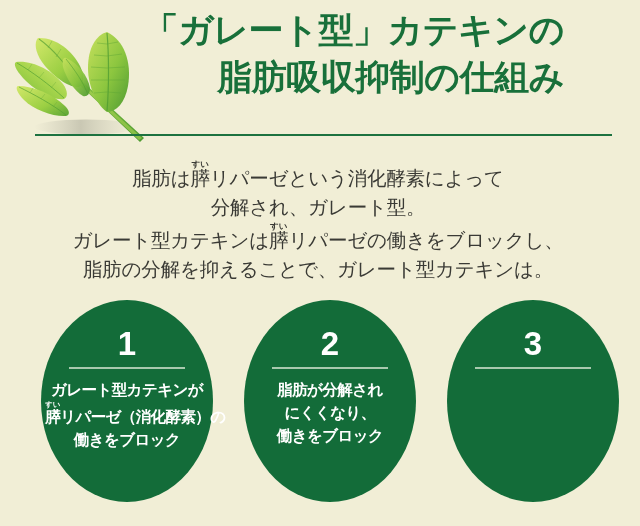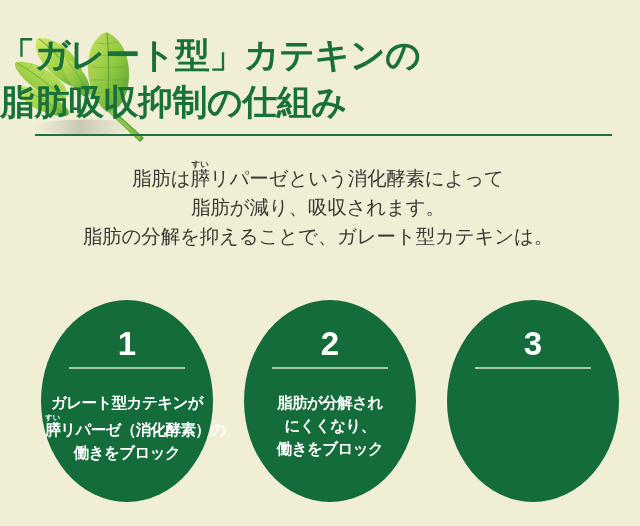--- a/index.html
+++ b/index.html
@@ -30,23 +30,23 @@
     top: 14px;
     width: 140px;
     height: 135px;
     pointer-events: none;
   }
 
   
   #header {
     position: absolute;
     left: 0;
-    top: 31px;
+    top: 6px;
     width: 564px;
-    text-align: left;
+    text-align: right;
   }
   .title-line {
     display: block;
     color: #18703a;
     font-weight: bold;
     font-size: 35px;
     line-height: 47px;
     letter-spacing: -0.5px;
     white-space: nowrap;
   }
@@ -118,21 +118,21 @@
     letter-spacing: 0;
   }
   .step-rule {
     width: 116px;
     height: 0;
     margin: 5px auto 0 auto;
     border-top: 2px solid #a8c9ae;
   }
   .step-text {
     display: block;
-    margin-top: 22px;
+    margin-top: 9px;
     padding: 0 4px;
     font-size: 15.5px;
     font-weight: bold;
     line-height: 23px;
     letter-spacing: -0.6px;
     white-space: nowrap;
   }
   .step-text .tline { display: block; }
   .step-text rt {
     font-size: 7.5px;
@@ -240,22 +240,23 @@
   <div id="header">
     <span class="title-line">「ガレート型」カテキンの</span>
     <span class="title-line">脂肪吸収抑制の仕組み</span>
   </div>
   <div id="title-rule"></div>
 
   <div id="body-copy">
 
     <span class="body-line"><span>脂肪は</span><ruby><span>膵</span><rt>すい</rt></ruby><span>リパーゼという消化酵素によって</span></span>
 
-    <span class="body-line">脂肪が減り、吸収されます。</span>
-
+    <span class="body-line">分解され、ガレート型。</span>
+
+    <span class="body-line"><span>ガレート型カテキンは</span><ruby><span>膵</span><rt>すい</rt></ruby><span>リパーゼの働きをブロックし、</span></span>
 
     <span class="body-line">脂肪の分解を抑えることで、ガレート型カテキンは。</span>
   </div>
 
   <div id="steps">
 
     <div class="step step-1">
       <span class="step-number">1</span>
       <div class="step-rule"></div>
       <span class="step-text">

